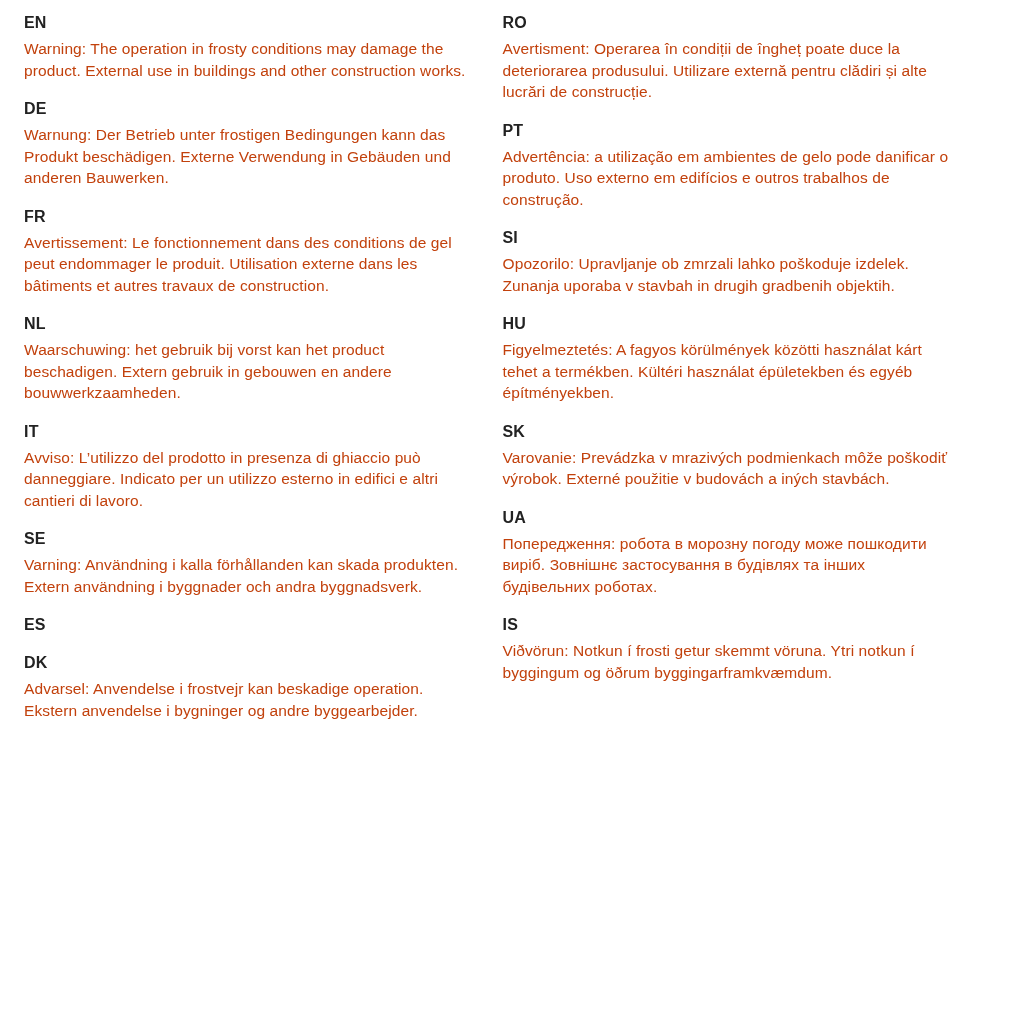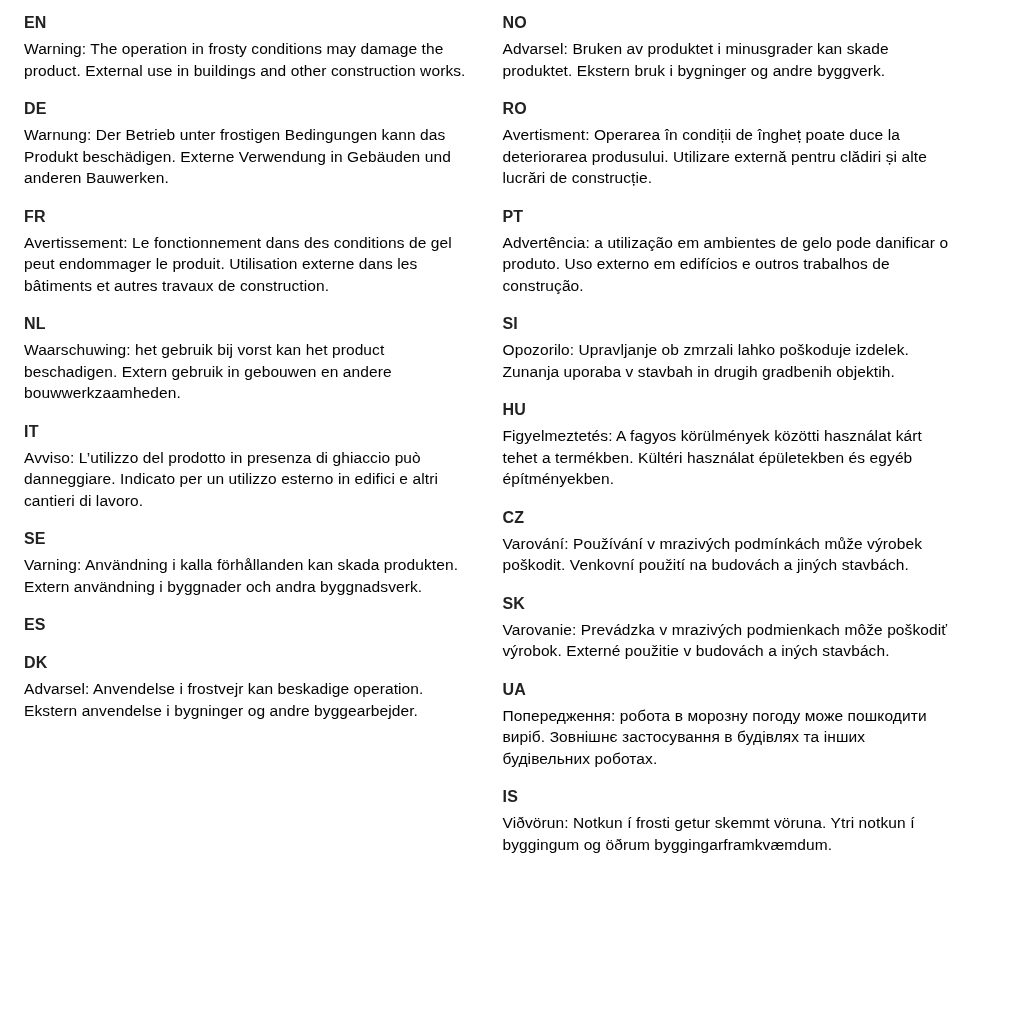--- a/index.html
+++ b/index.html
@@ -34,21 +34,21 @@
     font-weight: 700;
     color: #222222;
     margin: 0 0 5px 0;
     line-height: 21px;
     letter-spacing: 0.2px;
   }
   .text {
     font-size: 15.5px;
     line-height: 21.5px;
     margin: 0;
-    color: #000000;
+    color: #c2410c;
     letter-spacing: 0.1px;
   }
 </style>
 </head>
 <body>
 
 <div class="page">
   <div class="col" id="col-left">
   <section class="entry">
     <h2 class="code">EN</h2>
@@ -84,24 +84,20 @@
   <section class="entry">
     <h2 class="code">ES</h2>
   </section>
 
   <section class="entry">
     <h2 class="code">DK</h2>
     <p class="text">Advarsel: Anvendelse i frostvejr kan beskadige operation. Ekstern anvendelse i bygninger og andre byggearbejder.</p>
   </section>
 </div>
   <div class="col" id="col-right">
-  <section class="entry">
-    <h2 class="code">NO</h2>
-    <p class="text">Advarsel: Bruken av produktet i minusgrader kan skade produktet. Ekstern bruk i bygninger og andre byggverk.</p>
-  </section>
 
   <section class="entry">
     <h2 class="code">RO</h2>
     <p class="text">Avertisment: Operarea în condiții de îngheț poate duce la deteriorarea produsului. Utilizare externă pentru clădiri și alte lucrări de construcție.</p>
   </section>
 
   <section class="entry">
     <h2 class="code">PT</h2>
     <p class="text">Advertência: a utilização em ambientes de gelo pode danificar o produto. Uso externo em edifícios e outros trabalhos de construção.</p>
   </section>
@@ -109,24 +105,20 @@
   <section class="entry">
     <h2 class="code">SI</h2>
     <p class="text">Opozorilo: Upravljanje ob zmrzali lahko poškoduje izdelek. Zunanja uporaba v stavbah in drugih gradbenih objektih.</p>
   </section>
 
   <section class="entry">
     <h2 class="code">HU</h2>
     <p class="text">Figyelmeztetés: A fagyos körülmények közötti használat kárt tehet a termékben. Kültéri használat épületekben és egyéb építményekben.</p>
   </section>
 
-  <section class="entry">
-    <h2 class="code">CZ</h2>
-    <p class="text">Varování: Používání v mrazivých podmínkách může výrobek poškodit. Venkovní použití na budovách a jiných stavbách.</p>
-  </section>
 
   <section class="entry">
     <h2 class="code">SK</h2>
     <p class="text">Varovanie: Prevádzka v mrazivých podmienkach môže poškodiť výrobok. Externé použitie v budovách a iných stavbách.</p>
   </section>
 
   <section class="entry">
     <h2 class="code">UA</h2>
     <p class="text">Попередження: робота в морозну погоду може пошкодити виріб. Зовнішнє застосування в будівлях та інших будівельних роботах.</p>
   </section>

